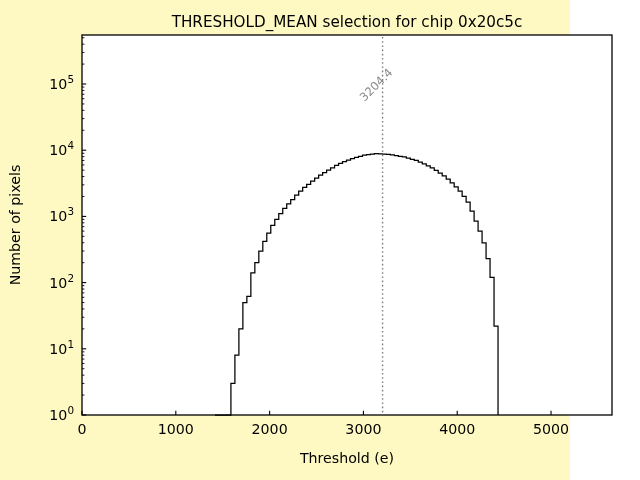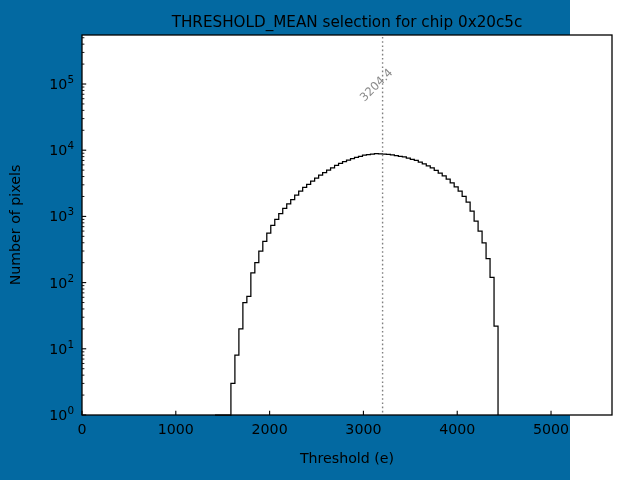--- a/index.html
+++ b/index.html
@@ -10,21 +10,21 @@
   body {
     width: 640px;
     height: 480px;
     font-family: "DejaVu Sans", "Liberation Sans", sans-serif;
     overflow: hidden;
   }
   #figure {
     position: relative;
     width: 570px;
     height: 480px;
-    background: #0369a1;
+    background: #fef9c3;
   }
   #chart-svg {
     position: absolute;
     left: 0;
     top: 0;
   }
   .axis-line {
     stroke: #000000;
     stroke-width: 1.3;
     fill: none;

